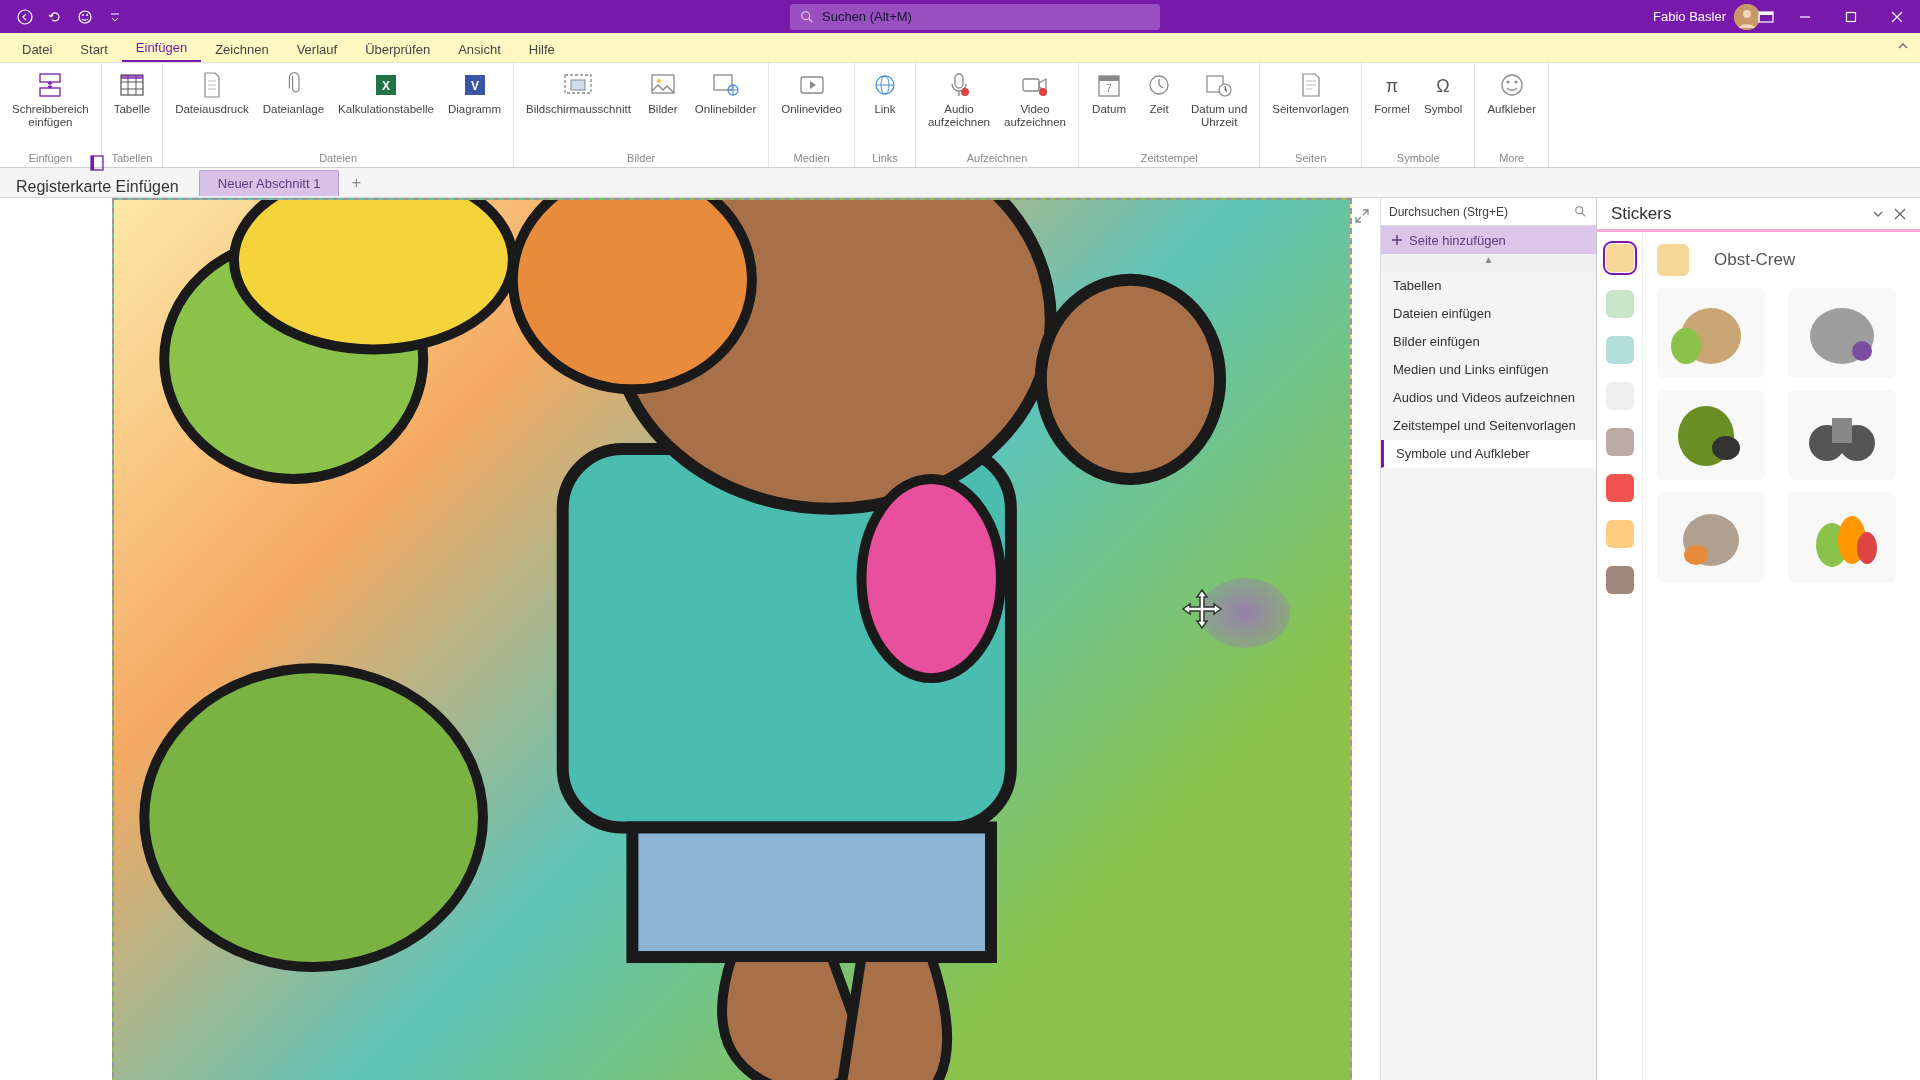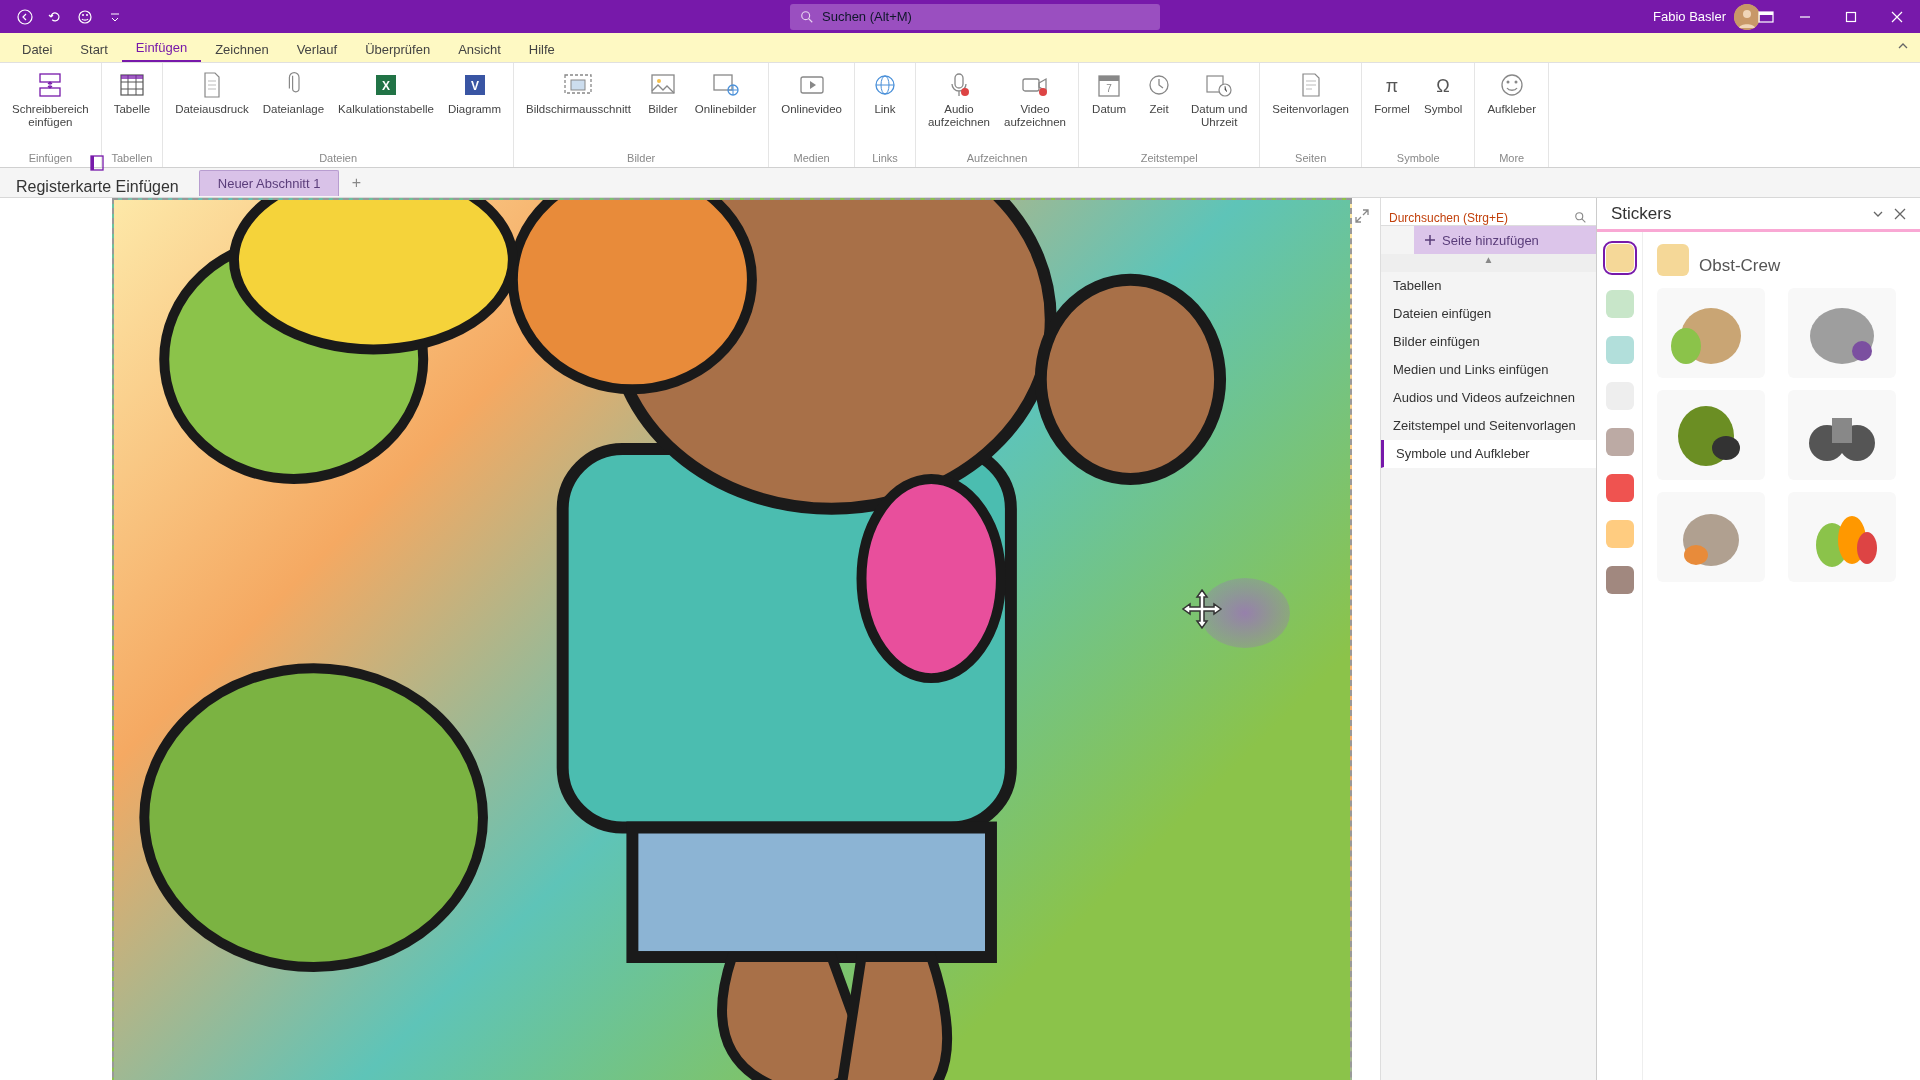--- a/index.html
+++ b/index.html
@@ -44,37 +44,37 @@
 .canvas-wrap { flex: 1; position: relative; background: #fff; overflow: hidden; }
 .canvas { position: absolute; inset: 0; }
 .sticker-img { position: absolute; left: 112px; top: 0; width: 1240px; height: 1020px; border: 2px dashed #999; background: linear-gradient(135deg, #fde8a8 0%, #f5a962 25%, #5ec4b8 50%, #8bc34a 75%); }
 .sticker-svg { width: 100%; height: 100%; }
 .move-cursor { position: absolute; left: 1180px; top: 390px; width: 44px; height: 44px; }
 .purple-blob { position: absolute; left: 1200px; top: 380px; width: 90px; height: 70px; background: radial-gradient(ellipse, rgba(160,100,200,0.7), rgba(160,100,200,0.1)); border-radius: 50%; }
 .expand-icon { position: absolute; right: 10px; top: 10px; }
 
 
 .pagelist { width: 216px; background: #f4f4f4; border-left: 1px solid #ddd; display: flex; flex-direction: column; }
-.page-search { height: 28px; border-bottom: 1px solid #ddd; display: flex; align-items: flex-end; padding: 0 8px; font-size: 12px; color: #c2410c; background: #fff; }
+.page-search { height: 28px; border-bottom: 1px solid #ddd; display: flex; align-items: center; padding: 0 8px; font-size: 12px; color: #404040; background: #fff; }
 .page-search svg { margin-left: auto; }
-.add-page { height: 28px; background: #dcc5ea; display: flex; align-items: center; padding: 0 10px; font-size: 13px; color: #5a3d7a; cursor: pointer; gap: 6px; margin-left: 33px; }
+.add-page { height: 28px; background: #dcc5ea; display: flex; align-items: center; padding: 0 10px; font-size: 13px; color: #5a3d7a; cursor: pointer; gap: 6px; }
 .page-item { padding: 6px 12px; font-size: 13px; color: #333; cursor: pointer; border-bottom: 1px solid transparent; }
 .page-item.selected { background: #fff; border-left: 3px solid #7719aa; }
 .page-scroll-up { height: 18px; background: #eee; text-align: center; font-size: 10px; color: #888; cursor: pointer; }
 
 
 .stickers { width: 324px; background: #fff; border-left: 1px solid #ccc; display: flex; flex-direction: column; }
 .stickers-head { height: 34px; display: flex; align-items: center; padding: 0 14px; font-size: 17px; color: #333; border-bottom: 3px solid #f9a8d4; }
 .stickers-head .ctrl { margin-left: auto; display: flex; gap: 10px; }
 .stickers-body { flex: 1; display: flex; }
 .cat-strip { width: 46px; display: flex; flex-direction: column; align-items: center; padding-top: 12px; gap: 18px; border-right: 1px solid #eee; }
 .cat-item { width: 28px; height: 28px; border-radius: 6px; cursor: pointer; display: flex; align-items: center; justify-content: center; }
 .cat-item.sel { outline: 2px solid #7719aa; outline-offset: 1px; }
 .stk-grid-wrap { flex: 1; padding: 12px 14px; }
-.stk-title { display: flex; align-items: flex-end; gap: 10px; margin-bottom: 12px; }
+.stk-title { display: flex; align-items: center; gap: 25px; margin-bottom: 12px; }
 .stk-title-icon { width: 32px; height: 32px; border-radius: 6px; background: #f5d898; }
 .stk-title-text { font-size: 17px; color: #555; }
 .stk-grid { display: grid; grid-template-columns: 1fr 1fr; gap: 12px; }
 .stk { width: 108px; height: 90px; background: #f8f8f8; border-radius: 6px; cursor: pointer; display: flex; align-items: center; justify-content: center; }
 
 svg { display: block; }
 </style>
 </head>
 <body>
 

